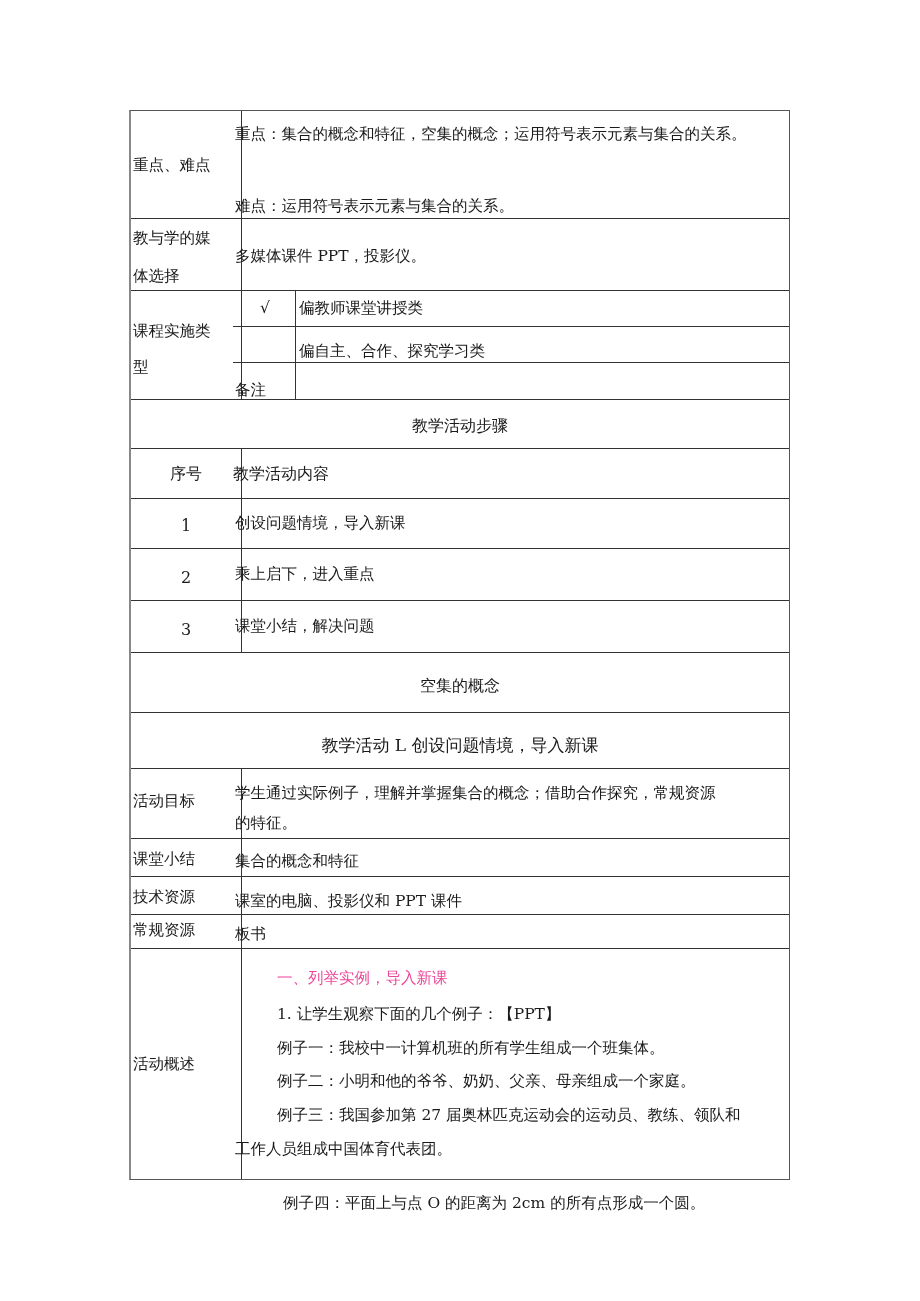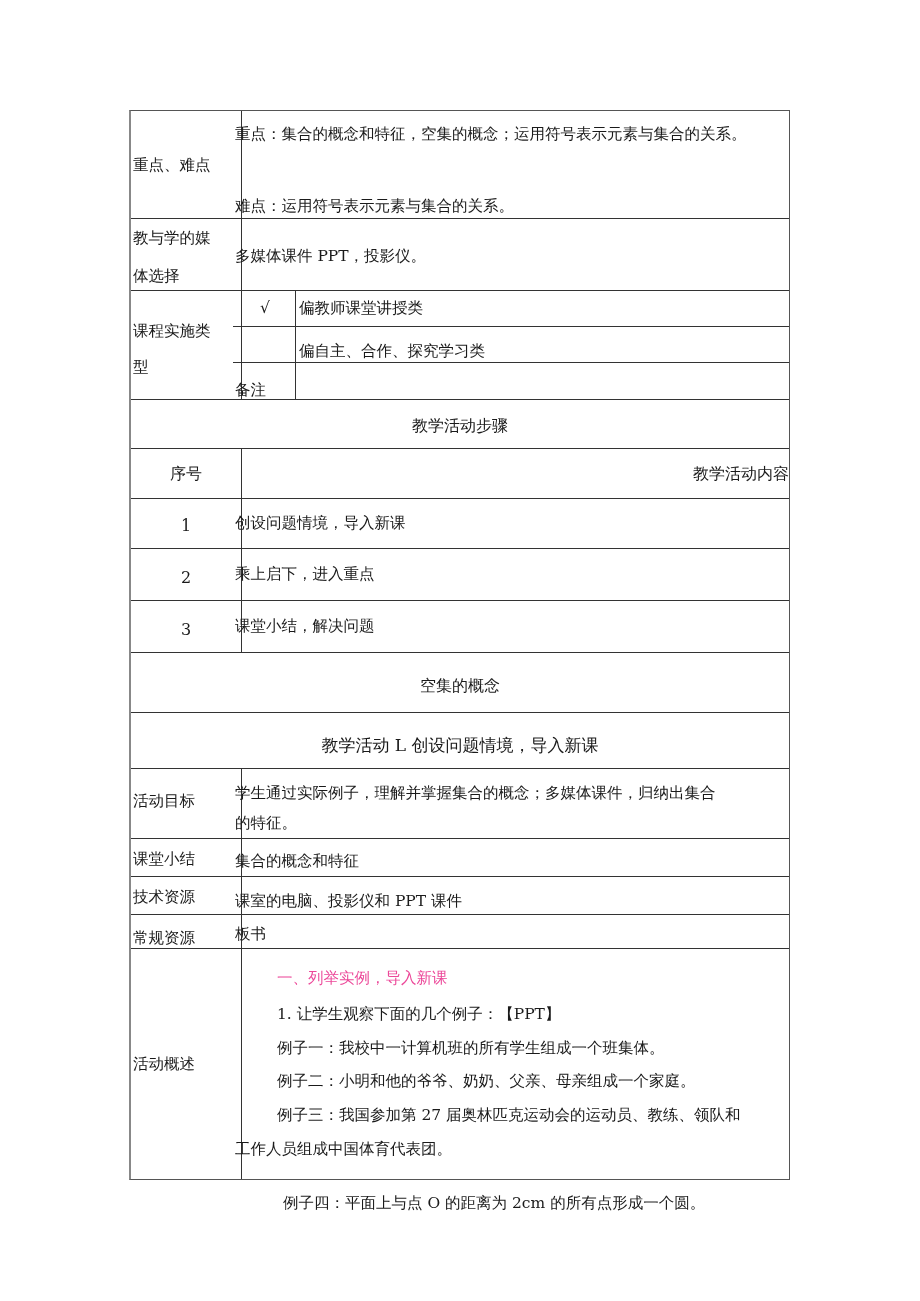--- a/index.html
+++ b/index.html
@@ -144,21 +144,21 @@
     </div>
 
     <div class="row" style="top:289px; height:49px;">
       <span class="center-full" style="top:16px;">教学活动步骤</span>
     </div>
 
     <div class="row" style="top:338px; height:50px;">
       <div class="cell label-col" style="text-align:center;">
         <span class="txt" style="top:17px; left:0; right:0; font-size:16px;">序号</span>
       </div>
-      <div class="cell content-col" style="text-align:right;">
+      <div class="cell content-col" style="text-align:left;">
         <span class="txt" style="top:17px; left:0; right:0; font-size:16px;">教学活动内容</span>
       </div>
     </div>
 
     <div class="row" style="top:388px; height:50px;">
       <div class="cell label-col">
         <span class="txt" style="top:19px; left:0; right:0; text-align:center; font-size:16px;">1</span>
       </div>
       <div class="cell content-col">
         <span class="txt" style="top:17px;">创设问题情境，导入新课</span>
@@ -187,21 +187,21 @@
 
     <div class="row" style="top:602px; height:56px;">
       <span class="center-full" style="top:21px; font-size:17px;">教学活动 L 创设问题情境，导入新课</span>
     </div>
 
     <div class="row" style="top:658px; height:70px;">
       <div class="cell label-col">
         <span class="txt" style="top:25px;">活动目标</span>
       </div>
       <div class="cell content-col">
-        <span class="txt" style="top:17px;">学生通过实际例子，理解并掌握集合的概念；多媒体课件，归纳出集合</span>
+        <span class="txt" style="top:17px;">学生通过实际例子，理解并掌握集合的概念；借助合作探究，常规资源</span>
         <span class="txt" style="top:47px;">的特征。</span>
       </div>
     </div>
 
     <div class="row" style="top:728px; height:38px;">
       <div class="cell label-col">
         <span class="txt" style="top:13px;">课堂小结</span>
       </div>
       <div class="cell content-col">
         <span class="txt" style="top:15px;">集合的概念和特征</span>
@@ -212,21 +212,21 @@
       <div class="cell label-col">
         <span class="txt" style="top:13px;">技术资源</span>
       </div>
       <div class="cell content-col">
         <span class="txt" style="top:17px;">课室的电脑、投影仪和 PPT 课件</span>
       </div>
     </div>
 
     <div class="row" style="top:804px; height:34px;">
       <div class="cell label-col">
-        <span class="txt" style="top:16px;text-align:right;">常规资源</span>
+        <span class="txt" style="top:8px;text-align:right;">常规资源</span>
       </div>
       <div class="cell content-col">
         <span class="txt" style="top:12px;">板书</span>
       </div>
     </div>
 
     <div class="row last" style="top:838px; height:230px;">
       <div class="cell label-col">
         <span class="txt" style="top:108px;">活动概述</span>
       </div>

